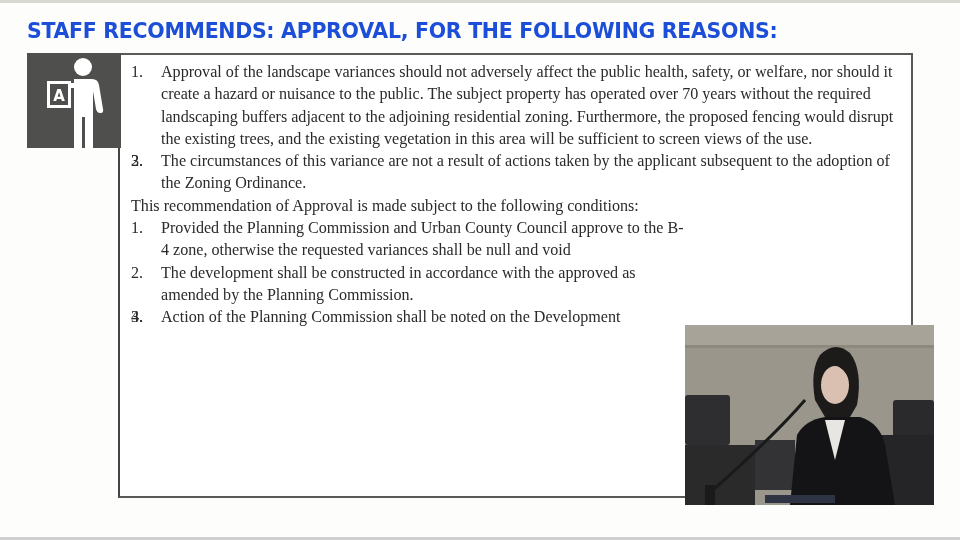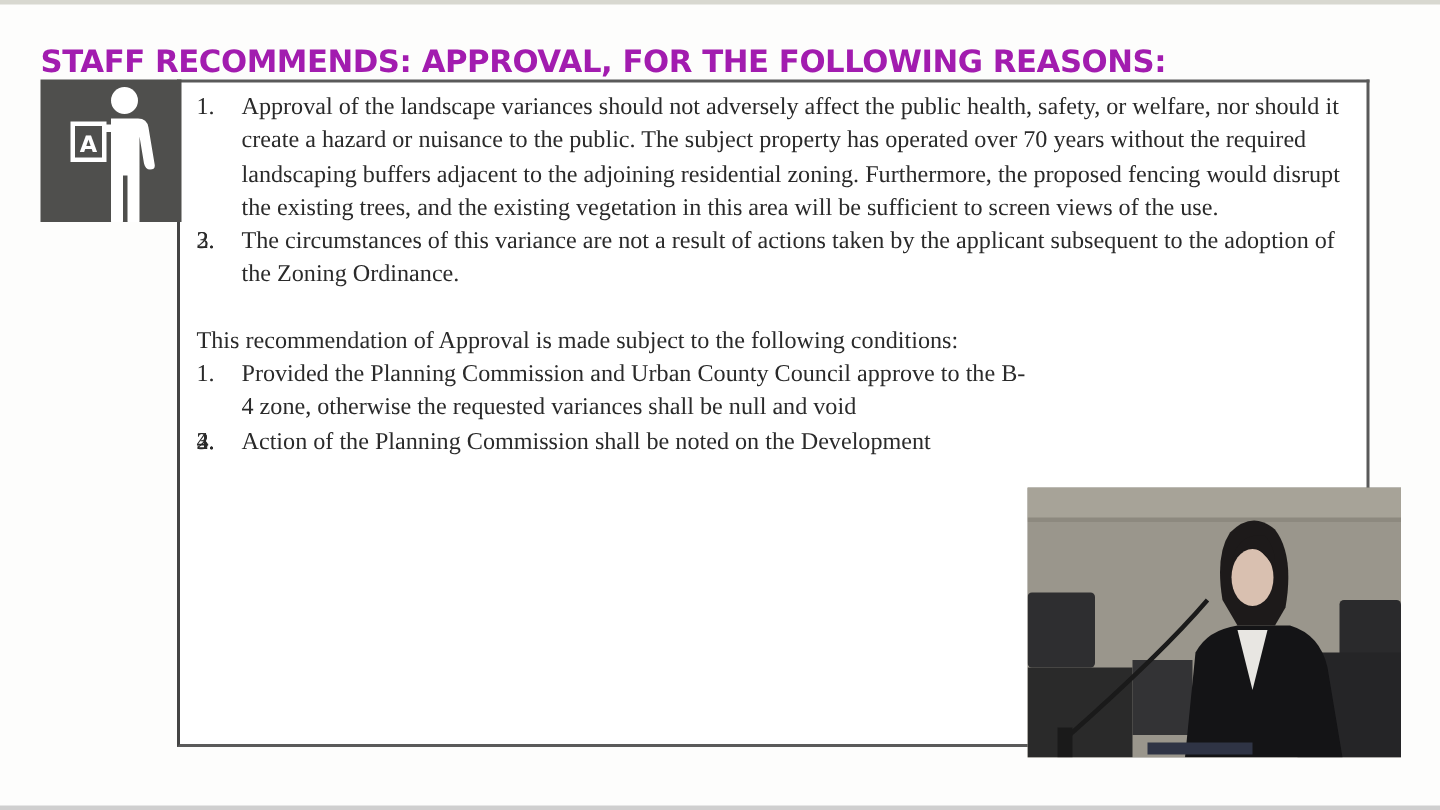--- a/index.html
+++ b/index.html
@@ -1,25 +1,25 @@
 <!DOCTYPE html>
 <html><head>
 <meta charset="utf-8">
 <style>
   html,body{margin:0;padding:0;}
   body{width:960px;height:540px;background:#fdfdfc;position:relative;overflow:hidden;font-family:"Liberation Serif",serif;color:#2a2a2a;}
   .topstrip{position:absolute;left:0;top:0;width:960px;height:3px;background:#d8d8d0;}
   .bottomstrip{position:absolute;left:0;top:537px;width:960px;height:3px;background:#cfcfcf;}
-  .title{position:absolute;left:27px;top:29px;font-family:"DejaVu Sans",sans-serif;font-weight:bold;font-size:20.5px;letter-spacing:-0.3px;color:#a21caf;white-space:nowrap;}
+  .title{position:absolute;left:27px;top:19px;font-family:"DejaVu Sans",sans-serif;font-weight:bold;font-size:20.5px;letter-spacing:-0.3px;color:#1d4ed8;white-space:nowrap;}
   .iconbox{position:absolute;left:27px;top:53px;width:94px;height:95px;background:#4f4f4d;}
   .box{position:absolute;left:118px;top:53px;width:795px;height:445px;border:2px solid #5a5a5a;border-left:2px solid #444;box-sizing:border-box;background:#fff;}
   .content{position:absolute;left:131px;top:61px;width:780px;font-size:16.1px;line-height:22.3px;}
   .item{position:relative;padding-left:30px;}
   .num{position:absolute;left:0;top:0;}
-  .para{margin-top:22px;}
+  .para{}
   .video{position:absolute;left:685px;top:325px;width:249px;height:180px;overflow:hidden;background:#8e8a80;}
 </style>
 </head>
 <body>
 
 <div class="topstrip"></div>
 
 <div class="title">STAFF RECOMMENDS: APPROVAL, FOR THE FOLLOWING REASONS:</div>
 
 <div class="box"></div>
@@ -52,20 +52,21 @@
 
   <div class="para">This recommendation of Approval is made subject to the following conditions:</div>
 
   <div style="width:560px;">
     <div class="item">
       <span class="num">1.</span>
       <span>Provided the Planning Commission and Urban County Council approve to the B-4 zone, otherwise the requested variances shall be null and void</span>
     </div>
     <div class="item">
       <span class="num">2.</span>
+      <span>The development shall be constructed in accordance with the approved as amended by the Planning Commission.</span>
     </div>
     <div class="item">
       <span class="num">3.</span>
     </div>
     <div class="item">
       <span class="num">4.</span>
       <span>Action of the Planning Commission shall be noted on the Development</span>
     </div>
   </div>
 </div>

